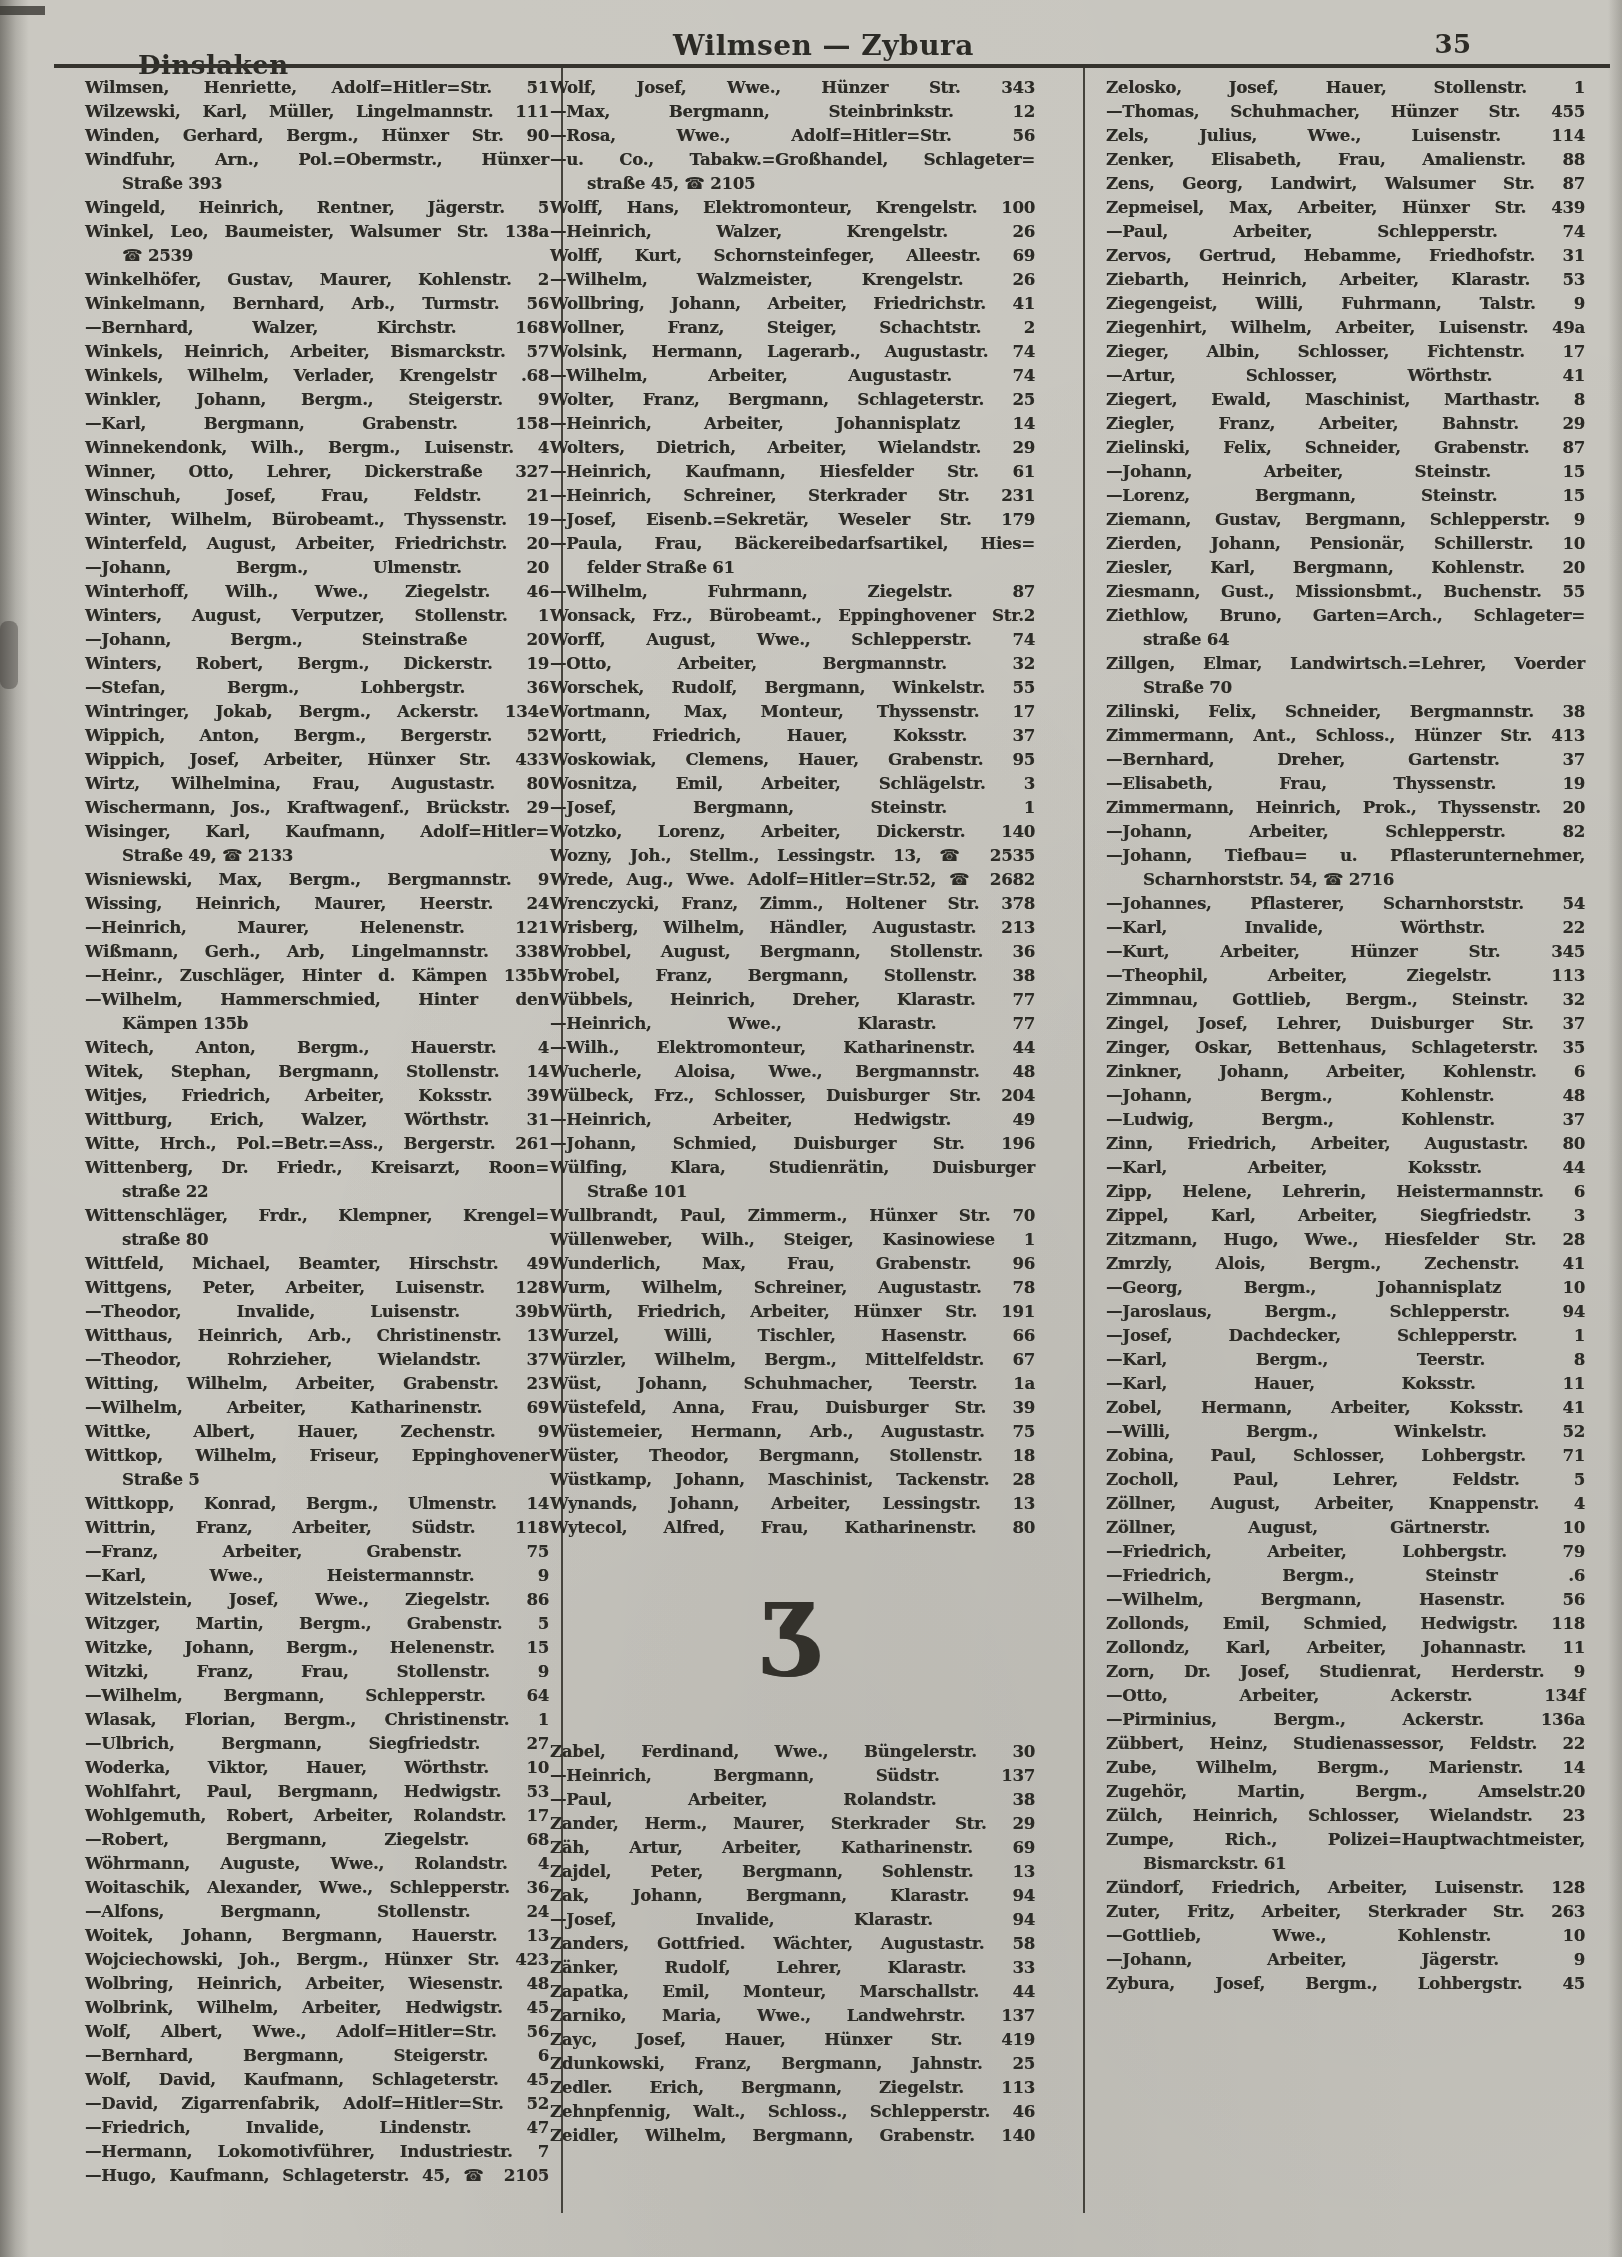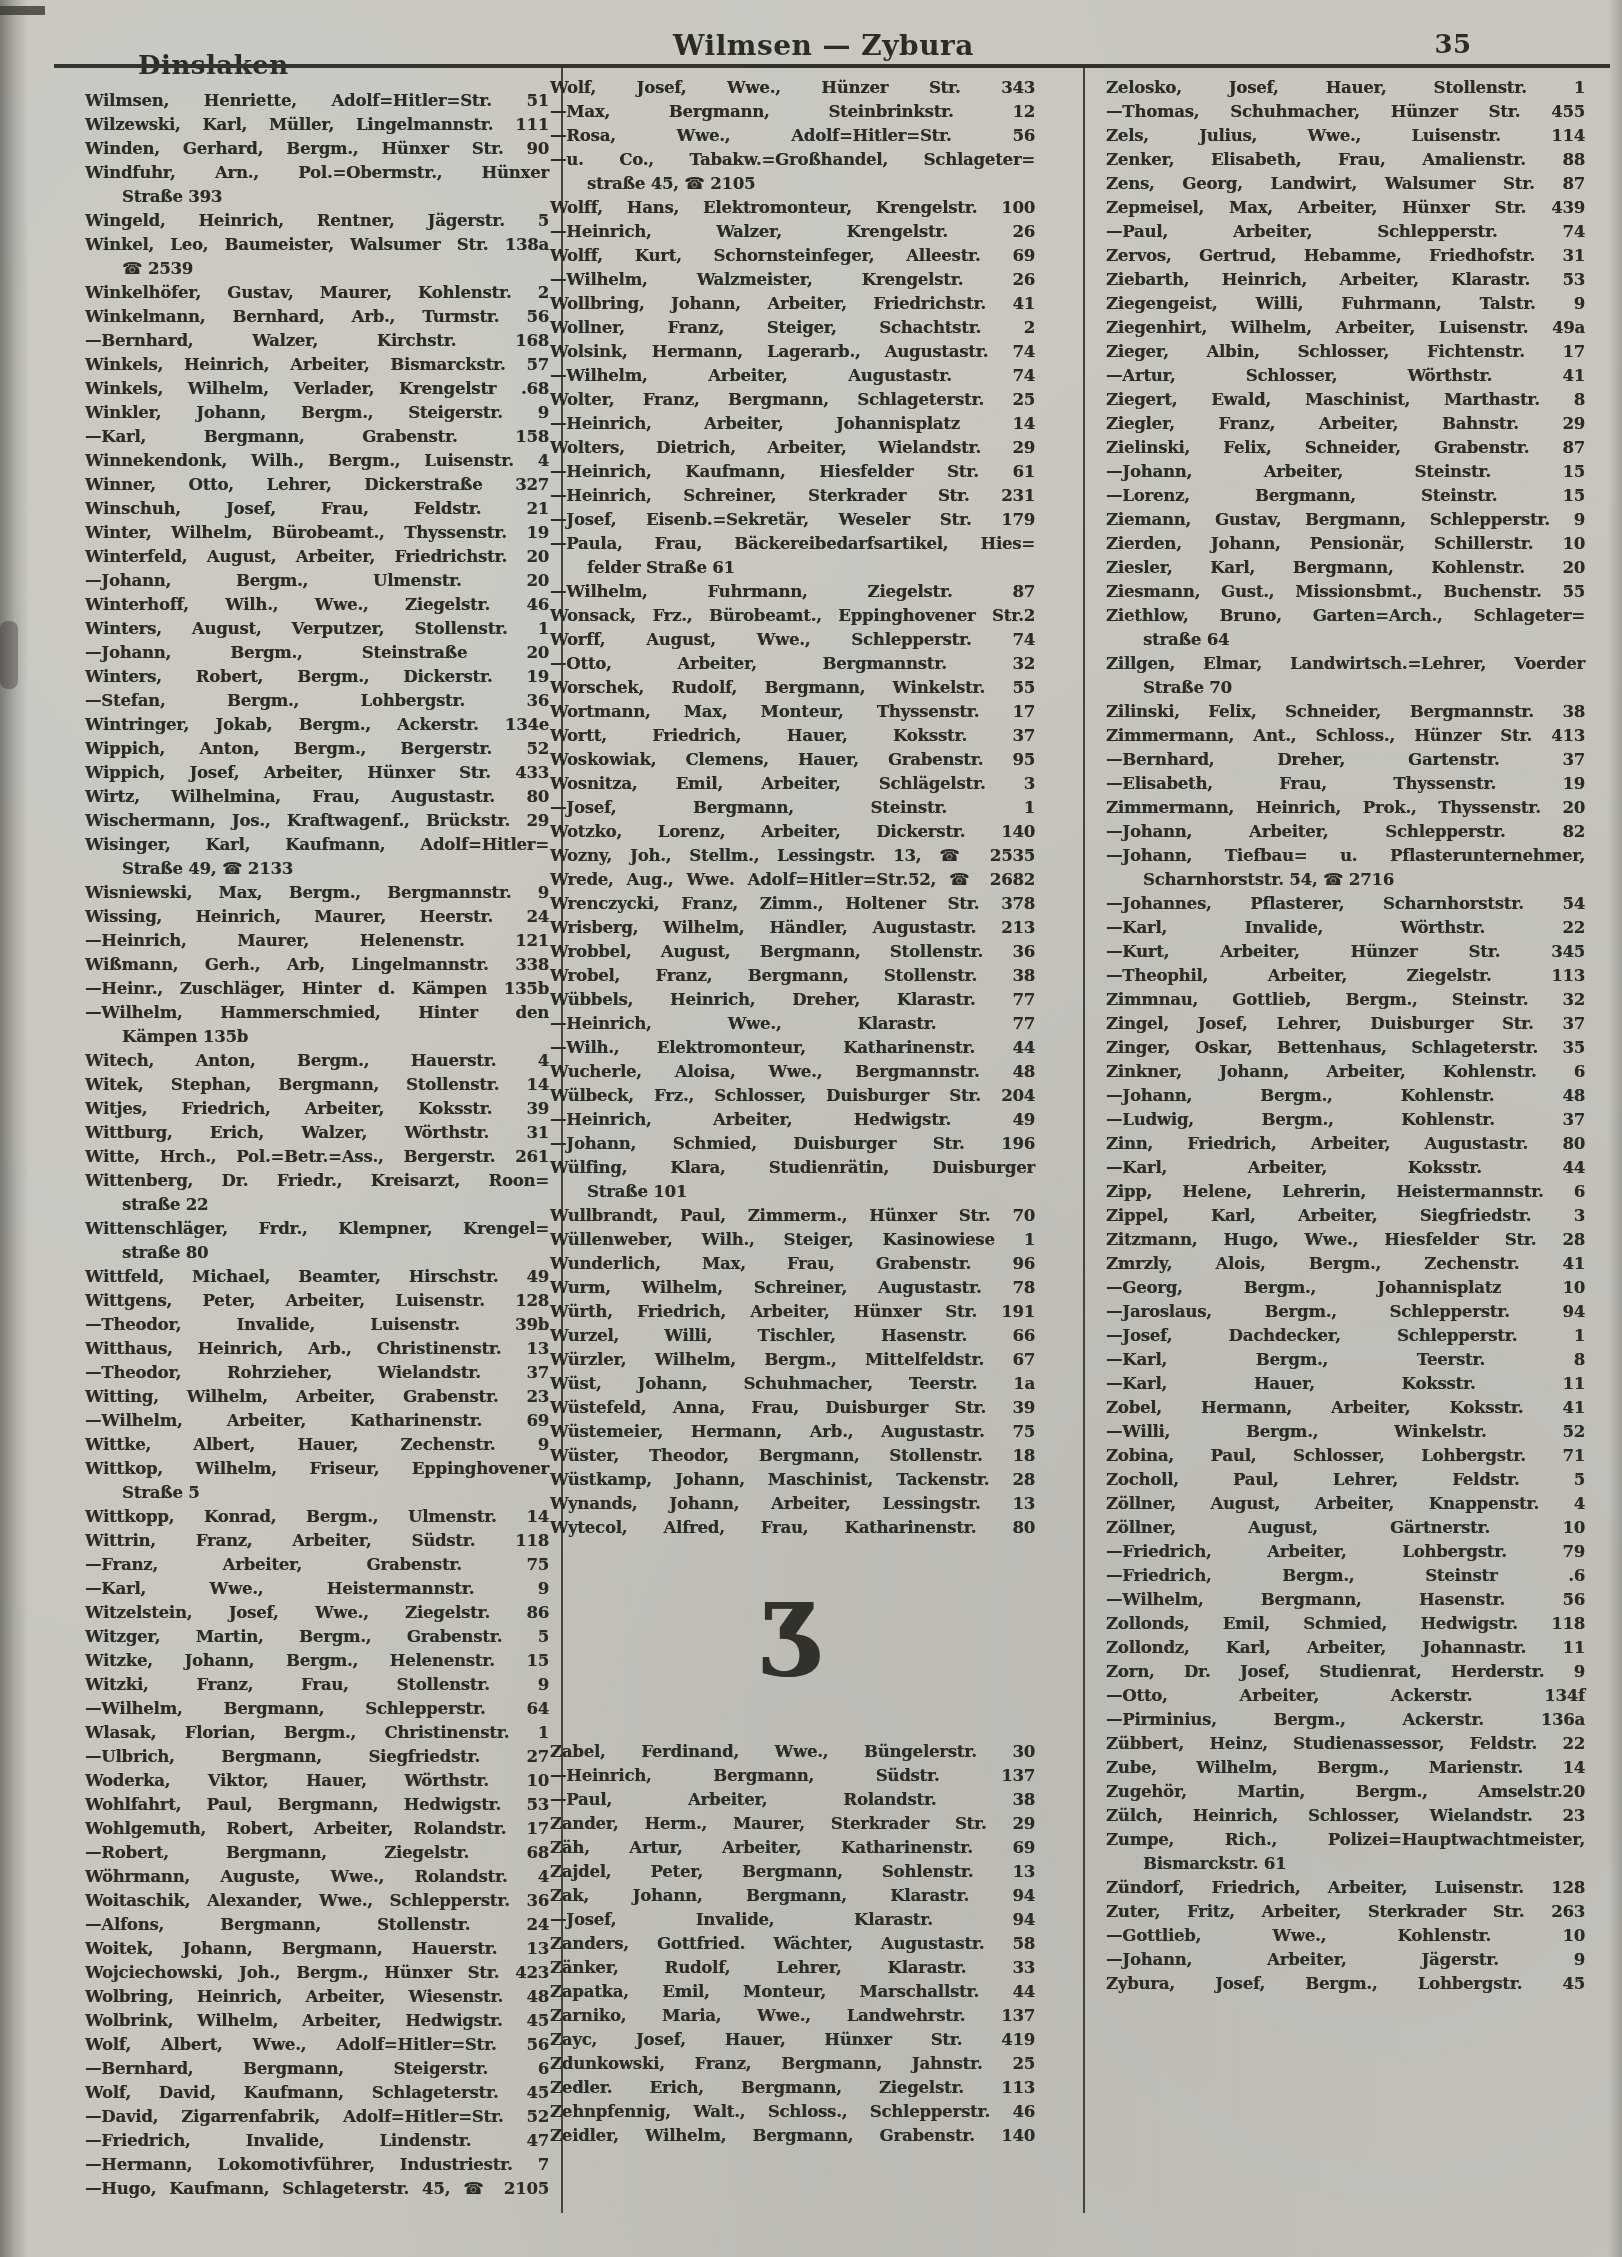--- a/index.html
+++ b/index.html
@@ -24,21 +24,21 @@
   .head-left{left:138px;font-size:26px;margin-top:21px;}
   .head-center{left:580px;width:487px;text-align:center;font-size:28px;}
   .head-right{left:1378px;width:150px;text-align:center;font-size:26px;}
   .head-rule{position:absolute;left:54px;top:64px;width:1556px;height:3.9px;background:#35332d;}
 
   .vrule{position:absolute;top:68px;height:2145px;width:1.9px;background:#45433c;}
   .vrule-1{left:561px;}
   .vrule-2{left:1083px;}
 
   .col{position:absolute;top:76px;}
-  .col-1{left:85px;width:464px;margin-top:13px;}
+  .col-1{left:85px;width:464px;}
   .col-2{left:550px;width:485px;}
   .col-3{left:1106px;width:479px;}
 
   .entry{margin:0;}
   .line{
     font-size:16.5px;line-height:24px;font-weight:700;
     letter-spacing:-0.2px;white-space:normal;
     text-shadow:0.3px 0 0 rgba(44,43,38,.55);
   }
   .jl{text-align:justify;text-align-last:justify;}

